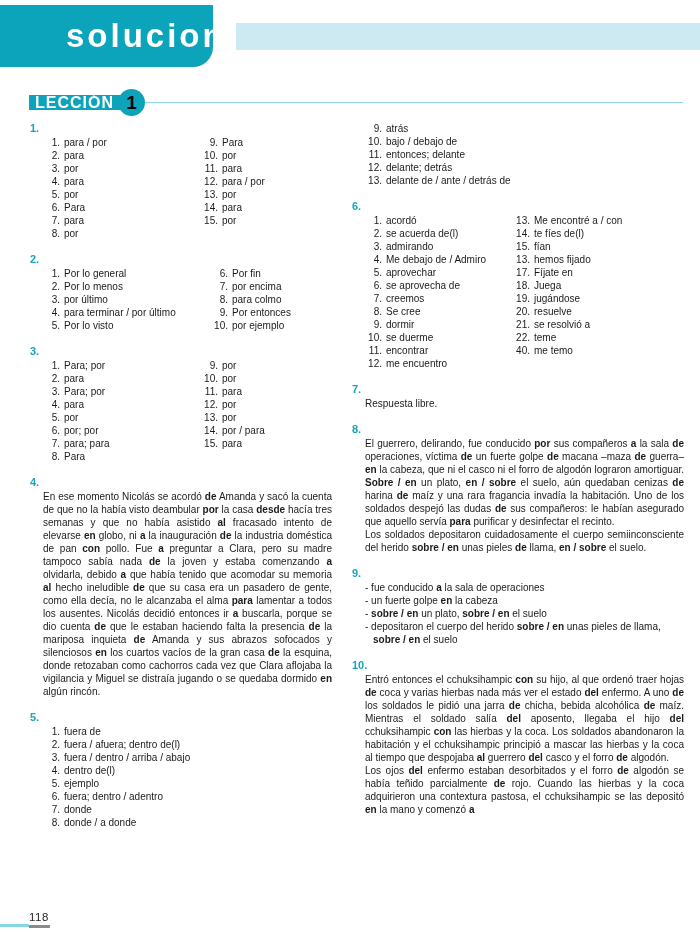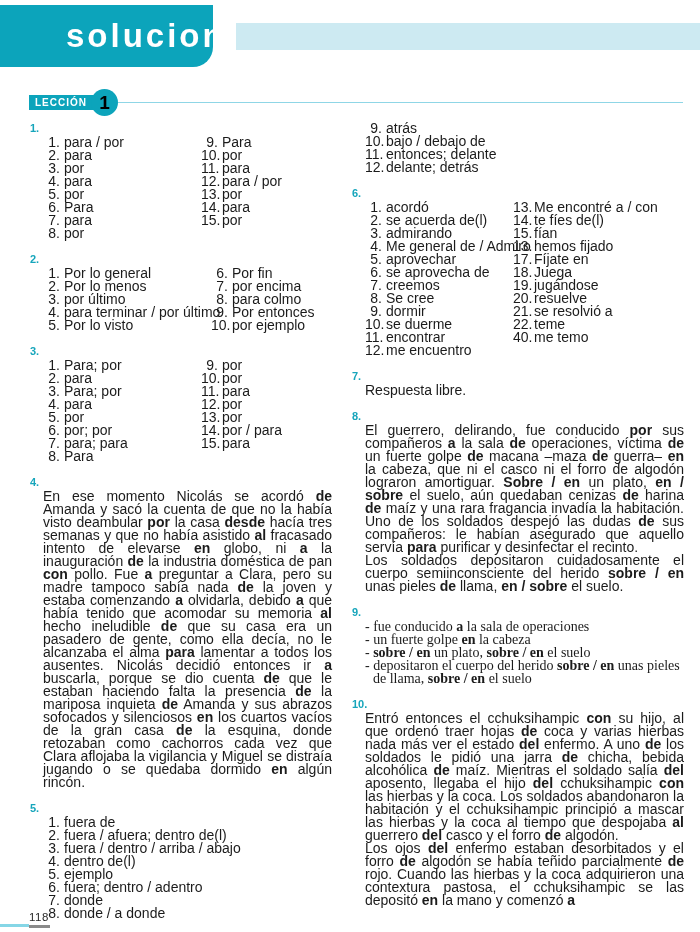--- a/index.html
+++ b/index.html
@@ -12,41 +12,41 @@
     position:relative;background:#fff;overflow:hidden;
     font-family:"Liberation Sans",sans-serif;color:var(--ink);
   }
   
   .brand-box{position:absolute;left:0;top:5px;width:213px;height:62px;
     background:var(--teal);border-radius:0 0 20px 0;display:flex;align-items:center;padding-left:40px;}
   .brand-text{color:#fff;font-weight:bold;font-size:33px;letter-spacing:3px;padding-left:26px;}
   .band{position:absolute;left:236px;top:23px;right:0;height:27px;background:var(--band);}
   
   .lesson-row{position:absolute;top:89px;left:29px;right:17px;display:flex;align-items:center;}
-  .lesson-label{background:var(--teal);color:#fff;font-size:10px;font-weight:bold;
+  .lesson-label{background:var(--teal);color:#fff;font-size:16px;font-weight:bold;
     letter-spacing:1px;height:15px;line-height:15px;padding:0 12px 0 6px;}
   .lesson-circle{width:27px;height:27px;border-radius:50%;background:var(--teal);
     color:#000;font-size:19px;font-weight:bold;display:flex;align-items:center;
     justify-content:center;margin-left:-8px;flex:none;}
   .lesson-rule{flex:1;height:1px;background:var(--rule);}
   
   .columns{position:absolute;top:122px;left:30px;display:flex;gap:20px;}
   .col-left{width:302px;}
   .col-right{width:332px;}
   .ex{margin-bottom:13px;}
   .ex-num{color:var(--accent);font-weight:bold;font-size:11px;line-height:13px;margin-bottom:1px;}
-  .ex-body{padding-left:13px;font-size:14px;line-height:13px;}
+  .ex-body{padding-left:13px;font-size:10px;line-height:13px;}
   .twocol{display:flex;}
   .w158{width:158px;flex:none;}
   .w168{width:168px;flex:none;}
   .w148{width:148px;flex:none;}
   .item{line-height:13px;white-space:nowrap;}
   .item .n{display:inline-block;width:17px;text-align:right;margin-right:4px;}
   .para{text-align:justify;line-height:13px;}
-  .dash-item{padding-left:8px;text-indent:-8px;white-space:normal;line-height:13px;font-family:Liberation Serif, serif;}
+  .dash-item{padding-left:8px;text-indent:-8px;white-space:normal;line-height:13px;}
   b{font-weight:bold;}
   
   .pagenum{position:absolute;left:29px;bottom:9px;font-size:11.5px;font-weight:normal;
     color:#2b2b2b;letter-spacing:.5px;}
   .footer-cyan{position:absolute;left:0;bottom:5px;width:29px;height:3px;background:var(--footer_cyan);}
   .footer-gray{position:absolute;left:29px;bottom:4px;width:21px;height:3px;background:var(--footer_gray);}
 </style>
 </head>
 <body>
 
@@ -167,32 +167,33 @@
 
   <section class="col-right">
 
     <div class="ex">
       <div class="ex-body">
 
       <div class="item"><span class="n">9.</span><span class="t">atrás</span></div>
           <div class="item"><span class="n">10.</span><span class="t">bajo / debajo de</span></div>
           <div class="item"><span class="n">11.</span><span class="t">entonces; delante</span></div>
           <div class="item"><span class="n">12.</span><span class="t">delante; detrás</span></div>
+          <div class="item"><span class="n">13.</span><span class="t">delante de / ante / detrás de</span></div>
         </div>
     </div>
 
     <div class="ex">
       <div class="ex-num">6.</div>
       <div class="ex-body twocol">
         <div class="w148">
 
         <div class="item"><span class="n">1.</span><span class="t">acordó</span></div>
             <div class="item"><span class="n">2.</span><span class="t">se acuerda de(l)</span></div>
             <div class="item"><span class="n">3.</span><span class="t">admirando</span></div>
-            <div class="item"><span class="n">4.</span><span class="t">Me general de / Admiro</span></div>
+            <div class="item"><span class="n">4.</span><span class="t">Me debajo de / Admiro</span></div>
             <div class="item"><span class="n">5.</span><span class="t">aprovechar</span></div>
             <div class="item"><span class="n">6.</span><span class="t">se aprovecha de</span></div>
             <div class="item"><span class="n">7.</span><span class="t">creemos</span></div>
             <div class="item"><span class="n">8.</span><span class="t">Se cree</span></div>
             <div class="item"><span class="n">9.</span><span class="t">dormir</span></div>
             <div class="item"><span class="n">10.</span><span class="t">se duerme</span></div>
             <div class="item"><span class="n">11.</span><span class="t">encontrar</span></div>
             <div class="item"><span class="n">12.</span><span class="t">me encuentro</span></div>
           </div>
         <div>

